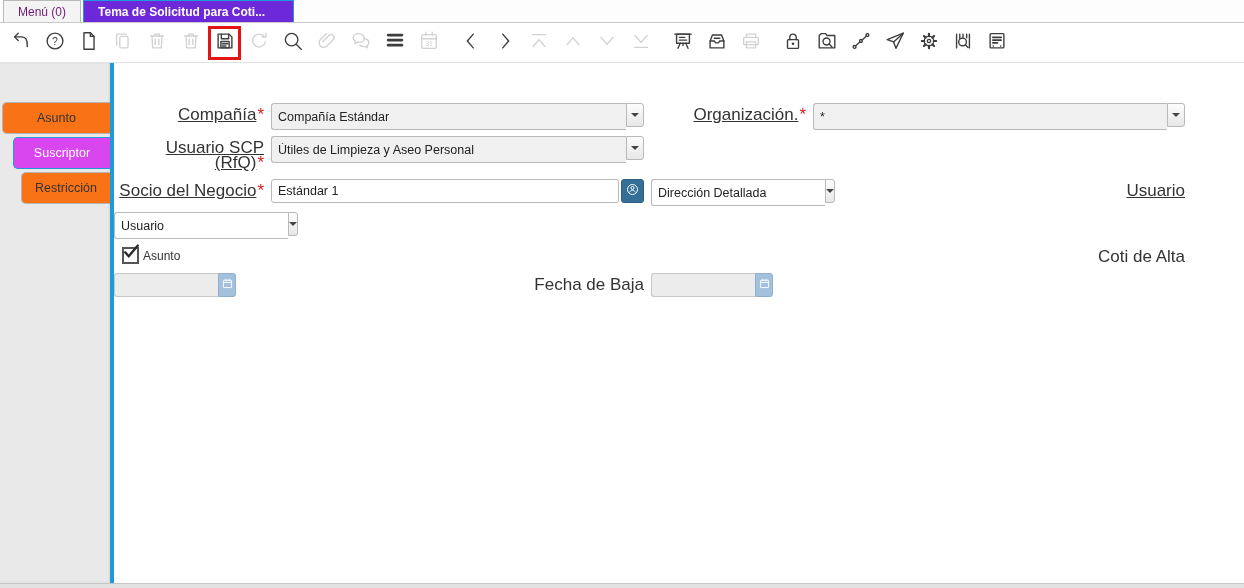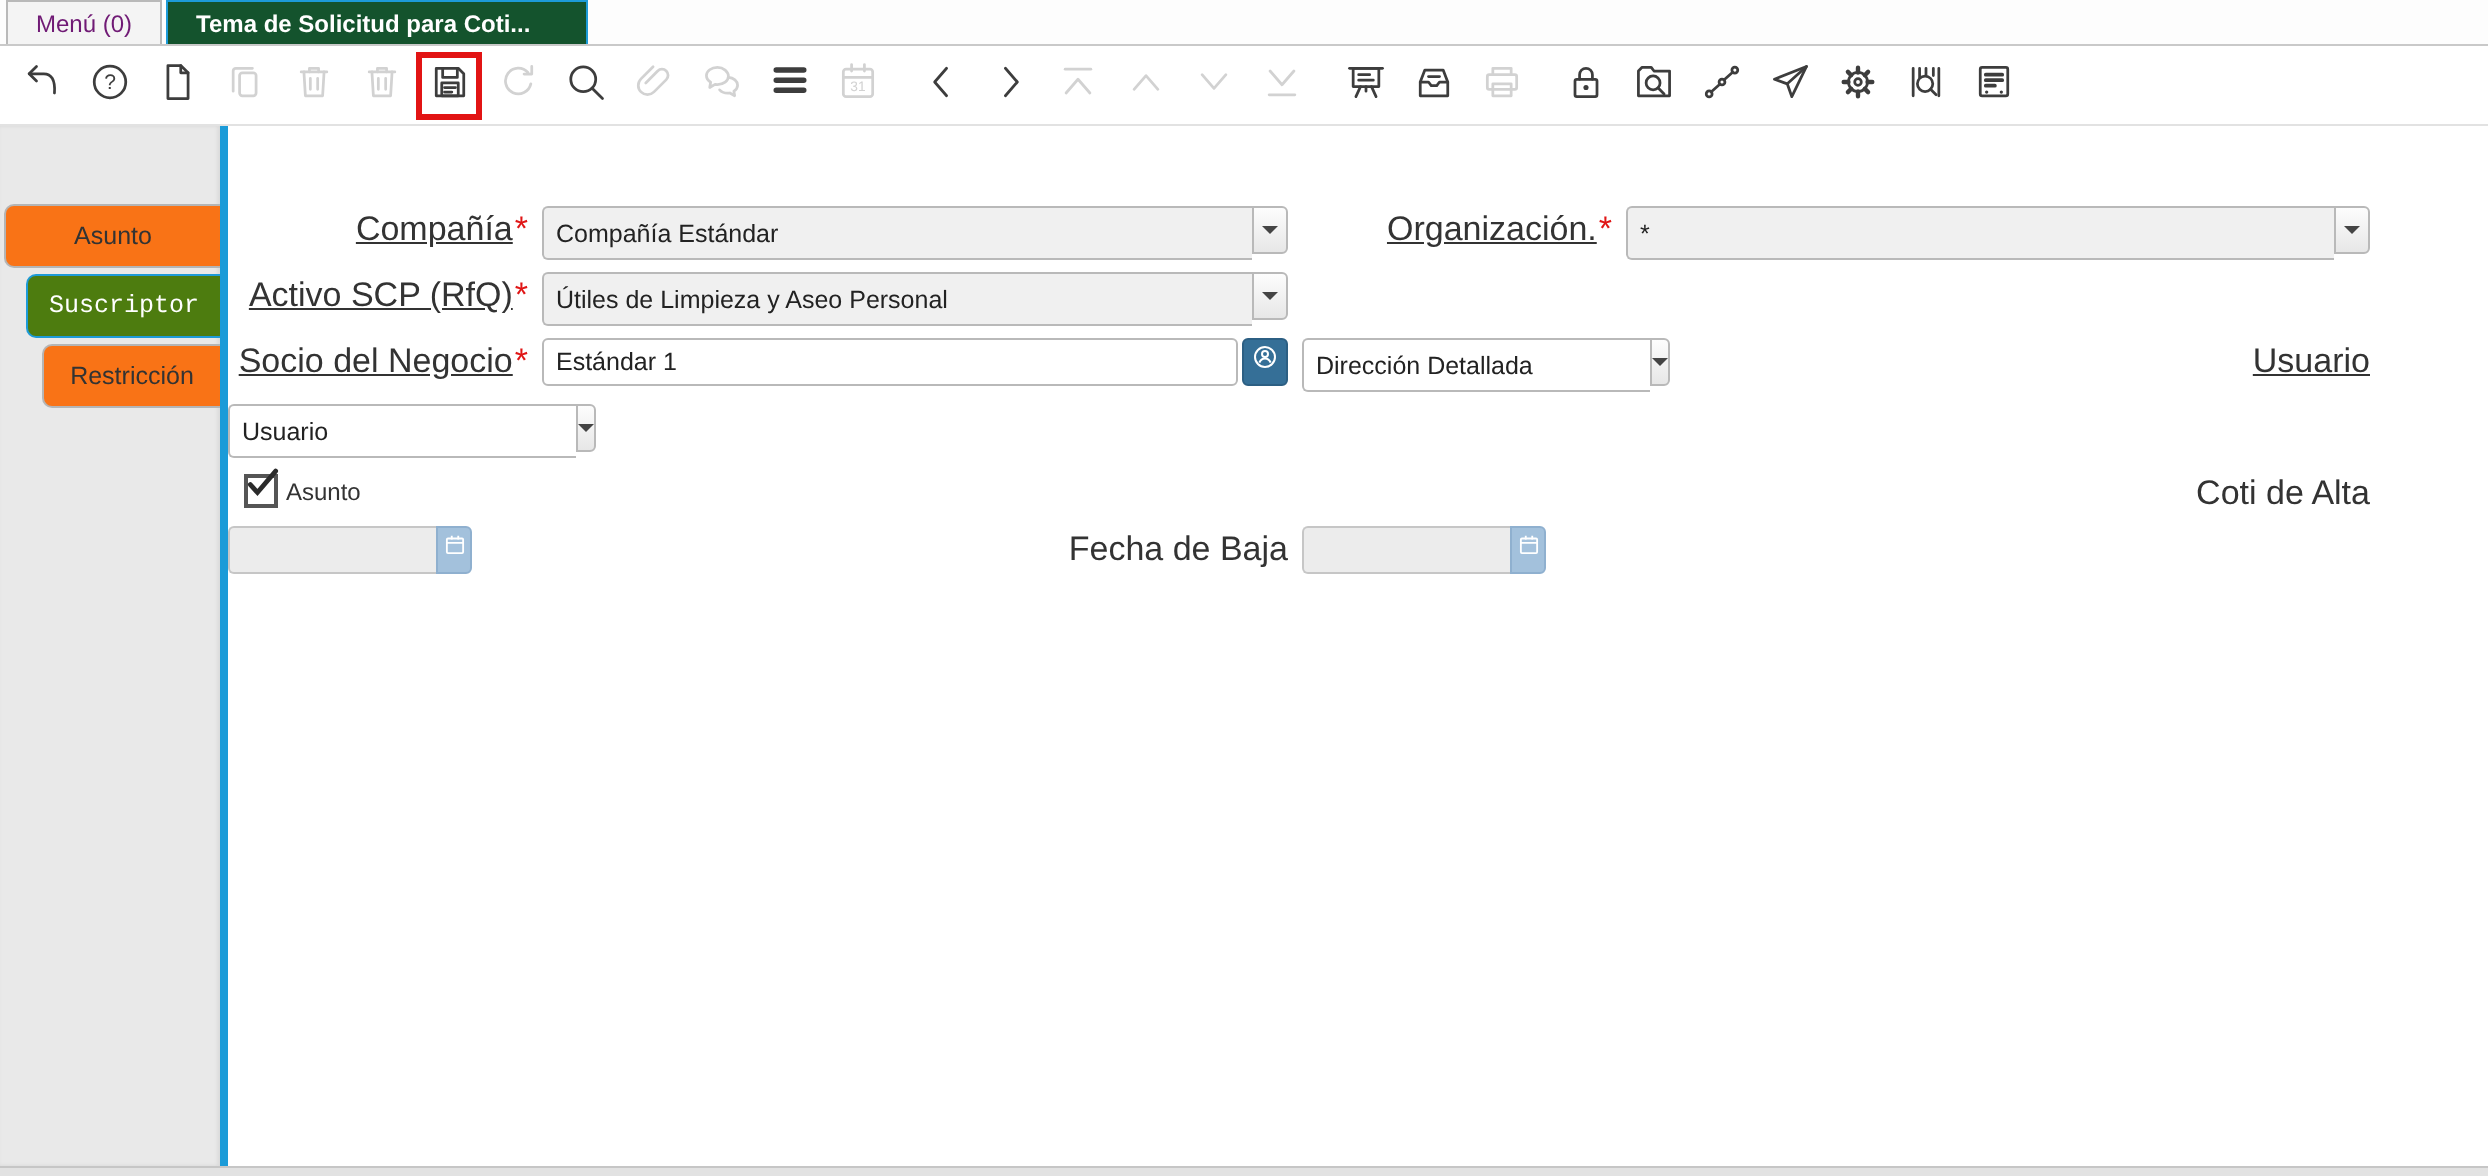--- a/index.html
+++ b/index.html
@@ -4,21 +4,21 @@
 <style>
   * { margin:0; padding:0; box-sizing:border-box; }
   html,body { background:#fff; }
   body { font-family:"Liberation Sans", sans-serif; width:1244px; height:588px; overflow:hidden; }
   .app { width:1244px; height:588px; display:flex; flex-direction:column; background:#fff; }
 
   
   .tabbar { height:23px; display:flex; align-items:flex-end; border-bottom:1px solid #c9c9c9; background:#fdfdfd; padding-left:3px; }
   .wtab { height:22px; display:flex; align-items:center; padding:0 14px; font-size:12px; color:#701a75;
           background:#f4f4f4; border:1px solid #b9b9b9; border-bottom:none; margin-right:2px; cursor:default; }
-  .wtab.active { background:#14532d; color:#fff; font-weight:bold; border-color:#1d9bd8; padding-right:6px;justify-content:center; }
+  .wtab.active { background:#6d28d9; color:#fff; font-weight:bold; border-color:#1d9bd8; padding-right:6px;justify-content:center; }
   .wtab .closex { margin-left:8px; width:14px; height:14px; display:flex; align-items:center; justify-content:center; color:#0e5575; }
   .wtab .closex svg { width:12px; height:12px; }
 
   
   .toolbar { height:40px; display:flex; align-items:center; gap:9px; padding:0 8px; background:#fff; border-bottom:1px solid #e2e2e2; }
   .tbtn { width:25px; height:26px; display:flex; align-items:center; justify-content:center; background:none; border:none; cursor:pointer; }
   .tbtn svg { width:22px; height:22px; fill:none; stroke:currentColor; stroke-width:1.5; stroke-linecap:round; stroke-linejoin:round; }
   .tbtn.on  { color:#3d3d3d; }
   .tbtn.off { color:#d2d2d2; cursor:default; }
   .tbtn.gap { margin-left:8px; }
@@ -27,21 +27,21 @@
 
   
   .content { flex:1; display:flex; min-height:0; }
   .sidebar { width:110px; background:#e9e9e9; padding-top:39px; box-shadow:inset -1px 0 2px rgba(0,0,0,.08); }
   .stab { height:32px; margin-bottom:3px; background:#f97316; border:1px solid #b5b5b5; border-right:none;
           border-radius:5px 0 0 5px; display:flex; align-items:center; justify-content:center;
           font-size:12.5px; color:#333; cursor:pointer; }
   .stab.l0 { margin-left:2px; }
   .stab.l1 { margin-left:13px; }
   .stab.l2 { margin-left:21px; }
-  .stab.active { background:#4d7c0f; border-color:#1d9bd8; color:#fff;font-family:Liberation Mono, monospace; }
+  .stab.active { background:#d946ef; border-color:#1d9bd8; color:#fff; }
   .vstrip { width:4px; background:#1b9bd8; }
   .main { flex:1; background:#fff; padding-top:40px; overflow:hidden; }
 
   
   .form { display:grid; grid-template-columns:150px 373px 155px 372px; column-gap:7px; row-gap:9px; align-items:start; }
   .lblcell { text-align:right; font-size:17px; color:#333; padding-top:4px; line-height:15px; }
   .lblcell .link { text-decoration:underline; cursor:pointer; }
   .req { color:#e01616; margin-left:1px; }
   .combo { display:flex; height:24px; width:100%; }
   .combo input { flex:1; height:27px; border:1px solid #b9b9b9; border-right:none; border-radius:3px 0 0 3px;
@@ -405,21 +405,21 @@
             </span>
         </div>
         <div class="lblcell"><span class="link">Organización.</span><span class="req">*</span></div>
         <div class="combo">
           <input class="grey" value="*" style="">
           <span class="drop">
               <i></i>
             </span>
         </div>
 
-        <div class="lblcell"><span class="link">Activo SCP (RfQ)</span><span class="req">*</span></div>
+        <div class="lblcell"><span class="link">Usuario SCP (RfQ)</span><span class="req">*</span></div>
         <div class="combo">
           <input class="grey" value="Útiles de Limpieza y Aseo Personal" style="">
           <span class="drop">
               <i></i>
             </span>
         </div>
         <div></div>
           <div></div>
 
         <div class="lblcell"><span class="link">Socio del Negocio</span><span class="req">*</span></div>

